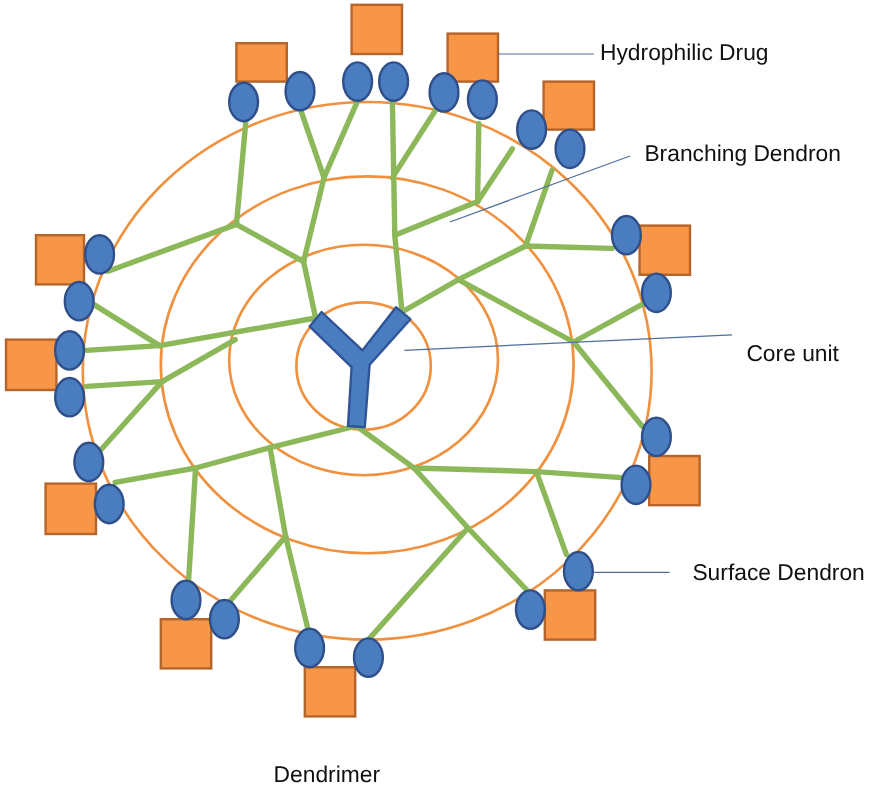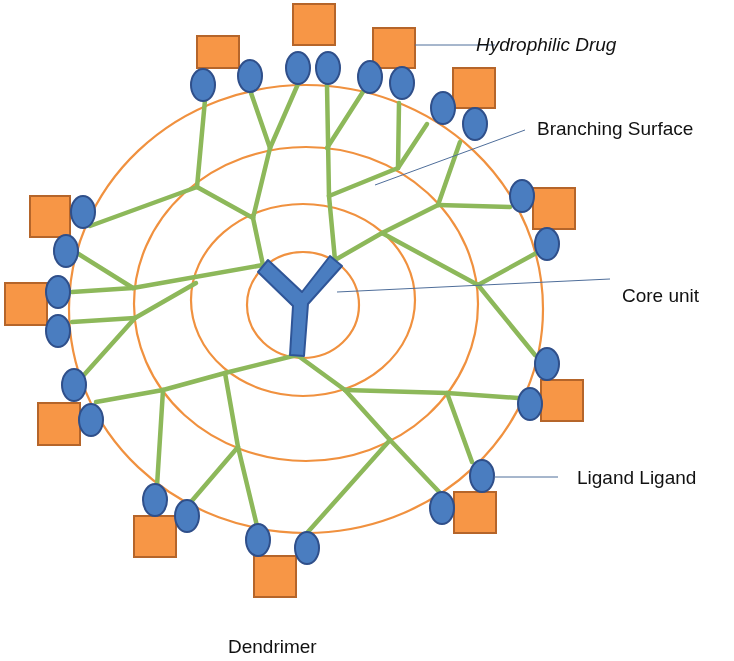--- a/index.html
+++ b/index.html
@@ -103,17 +103,17 @@
       <ellipse cx="442" cy="508" rx="12" ry="16" fill="#4A7DC0" stroke="#2F4F8A" stroke-width="2"></ellipse>
     </g>
   <g id="leaders">
       <line x1="415" y1="45" x2="495" y2="45" stroke="#4F6E9A" stroke-width="1"></line>
       <line x1="375" y1="185" x2="525" y2="130" stroke="#4F6E9A" stroke-width="1"></line>
       <line x1="337" y1="292" x2="610" y2="279" stroke="#4F6E9A" stroke-width="1"></line>
       <line x1="494" y1="477" x2="558" y2="477" stroke="#4F6E9A" stroke-width="1"></line>
     </g>
 </svg>
 
-<div class="label" style="left:476px; top:34px;font-style:italic;">Hydrophilic Drug</div>
-<div class="label" style="left:537px; top:118px;">Branching  Surface</div>
+<div class="label" style="left:500px; top:34px;">Hydrophilic Drug</div>
+<div class="label" style="left:537px; top:118px;">Branching  Dendron</div>
 <div class="label" style="left:622px; top:268px;margin-top:17px;">Core unit</div>
-<div class="label" style="left:577px; top:467px;">Ligand Ligand</div>
+<div class="label" style="left:577px; top:467px;">Surface Dendron</div>
 <div class="label" style="left:228px; top:636px;">Dendrimer</div>
 
 </body></html>

